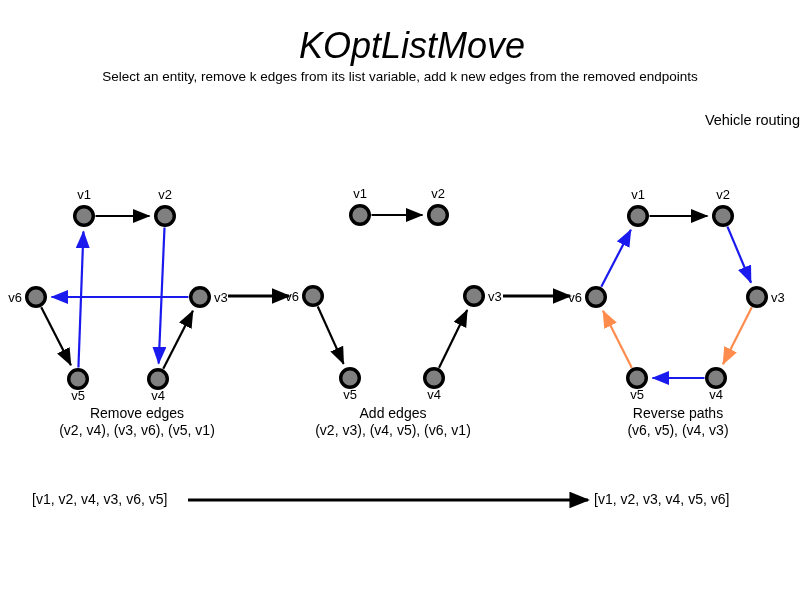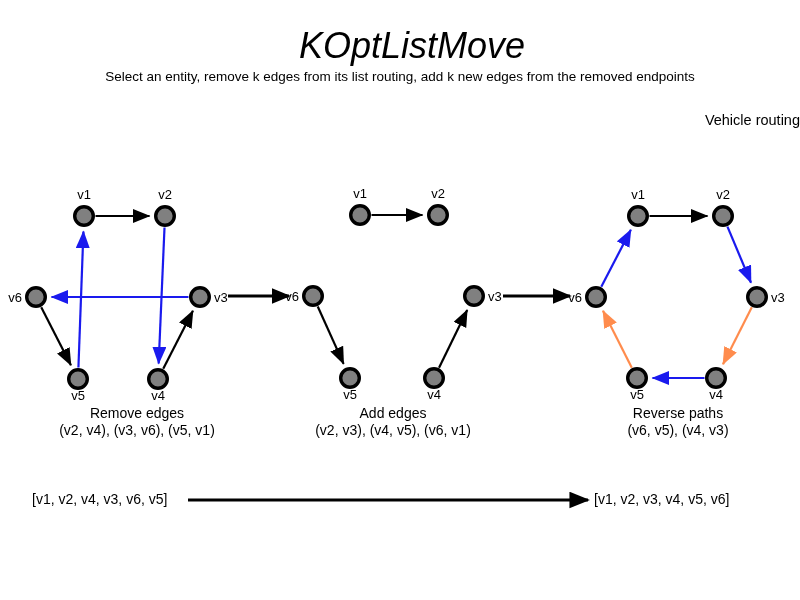--- a/index.html
+++ b/index.html
@@ -73,21 +73,21 @@
     font-size: 14px;
     fill: #000000;
   }
 </style>
 </head>
 <body>
 
 <div id="root">
 
   <div class="title">KOptListMove</div>
-  <div class="subtitle">Select an entity, remove k edges from its list routing, add k new edges from the removed endpoints</div>
+  <div class="subtitle">Select an entity, remove k edges from its list variable, add k new edges from the removed endpoints</div>
   <div class="section-label">Vehicle routing</div>
 
   <svg id="canvas" viewBox="0 0 800 600">
     <defs>
       <marker id="ah-black" markerWidth="9" markerHeight="9" refX="7.6" refY="3.2" orient="auto" markerUnits="strokeWidth">
         <path d="M0,0 L0,6.4 L8,3.2 z" fill="#000000"></path>
       </marker>
       <marker id="ah-blue" markerWidth="9" markerHeight="9" refX="7.6" refY="3.2" orient="auto" markerUnits="strokeWidth">
         <path d="M0,0 L0,6.4 L8,3.2 z" fill="#1a1aee"></path>
       </marker>

